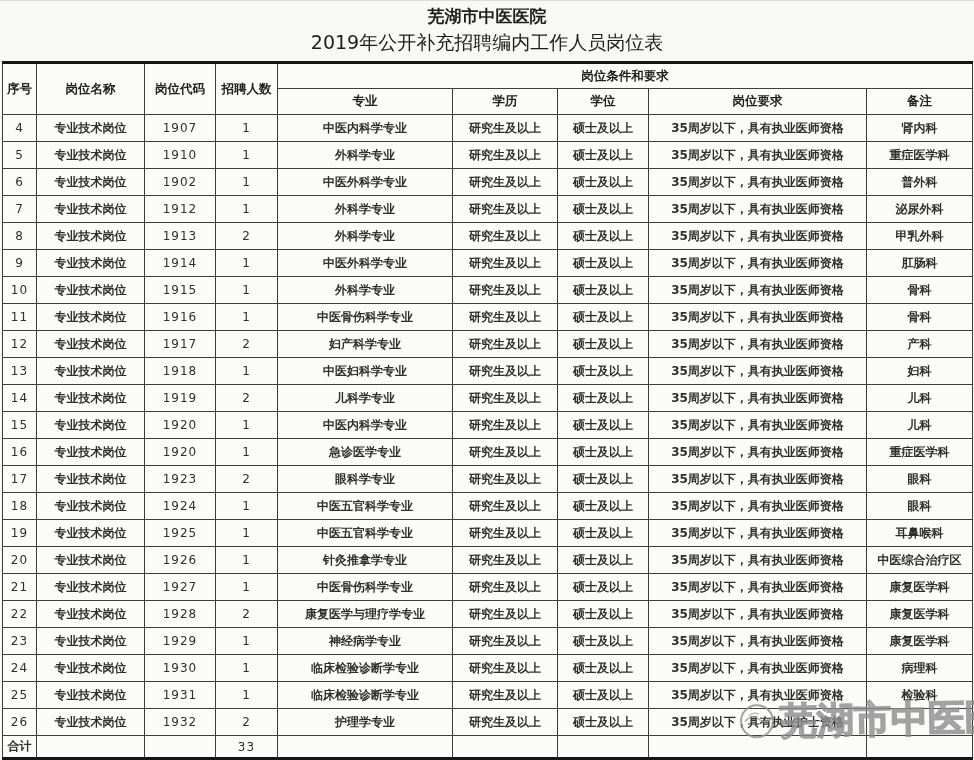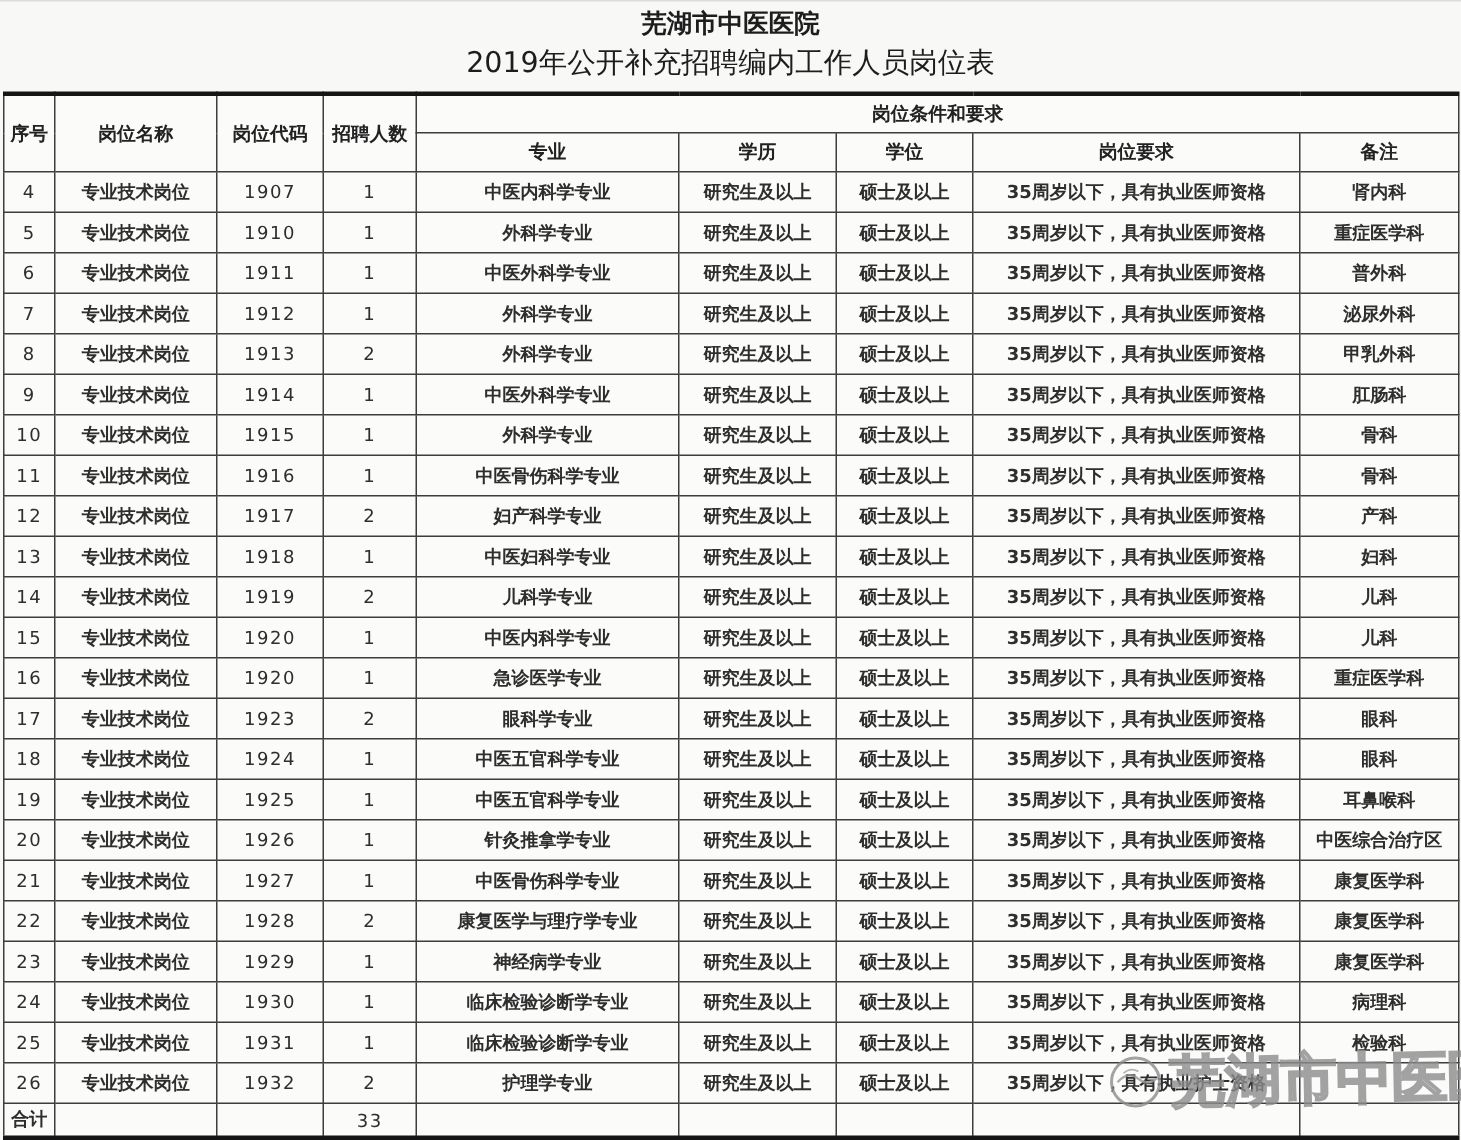--- a/index.html
+++ b/index.html
@@ -117,21 +117,21 @@
         <td class="num">1</td>
         <td>外科学专业</td>
         <td>研究生及以上</td>
         <td>硕士及以上</td>
         <td>35周岁以下，具有执业医师资格</td>
         <td>重症医学科</td>
       </tr>
       <tr>
         <td class="num">6</td>
         <td>专业技术岗位</td>
-        <td class="num">1911</td>
+        <td class="num">1902</td>
         <td class="num">1</td>
         <td>中医外科学专业</td>
         <td>研究生及以上</td>
         <td>硕士及以上</td>
         <td>35周岁以下，具有执业医师资格</td>
         <td>普外科</td>
       </tr>
       <tr>
         <td class="num">7</td>
         <td>专业技术岗位</td>

